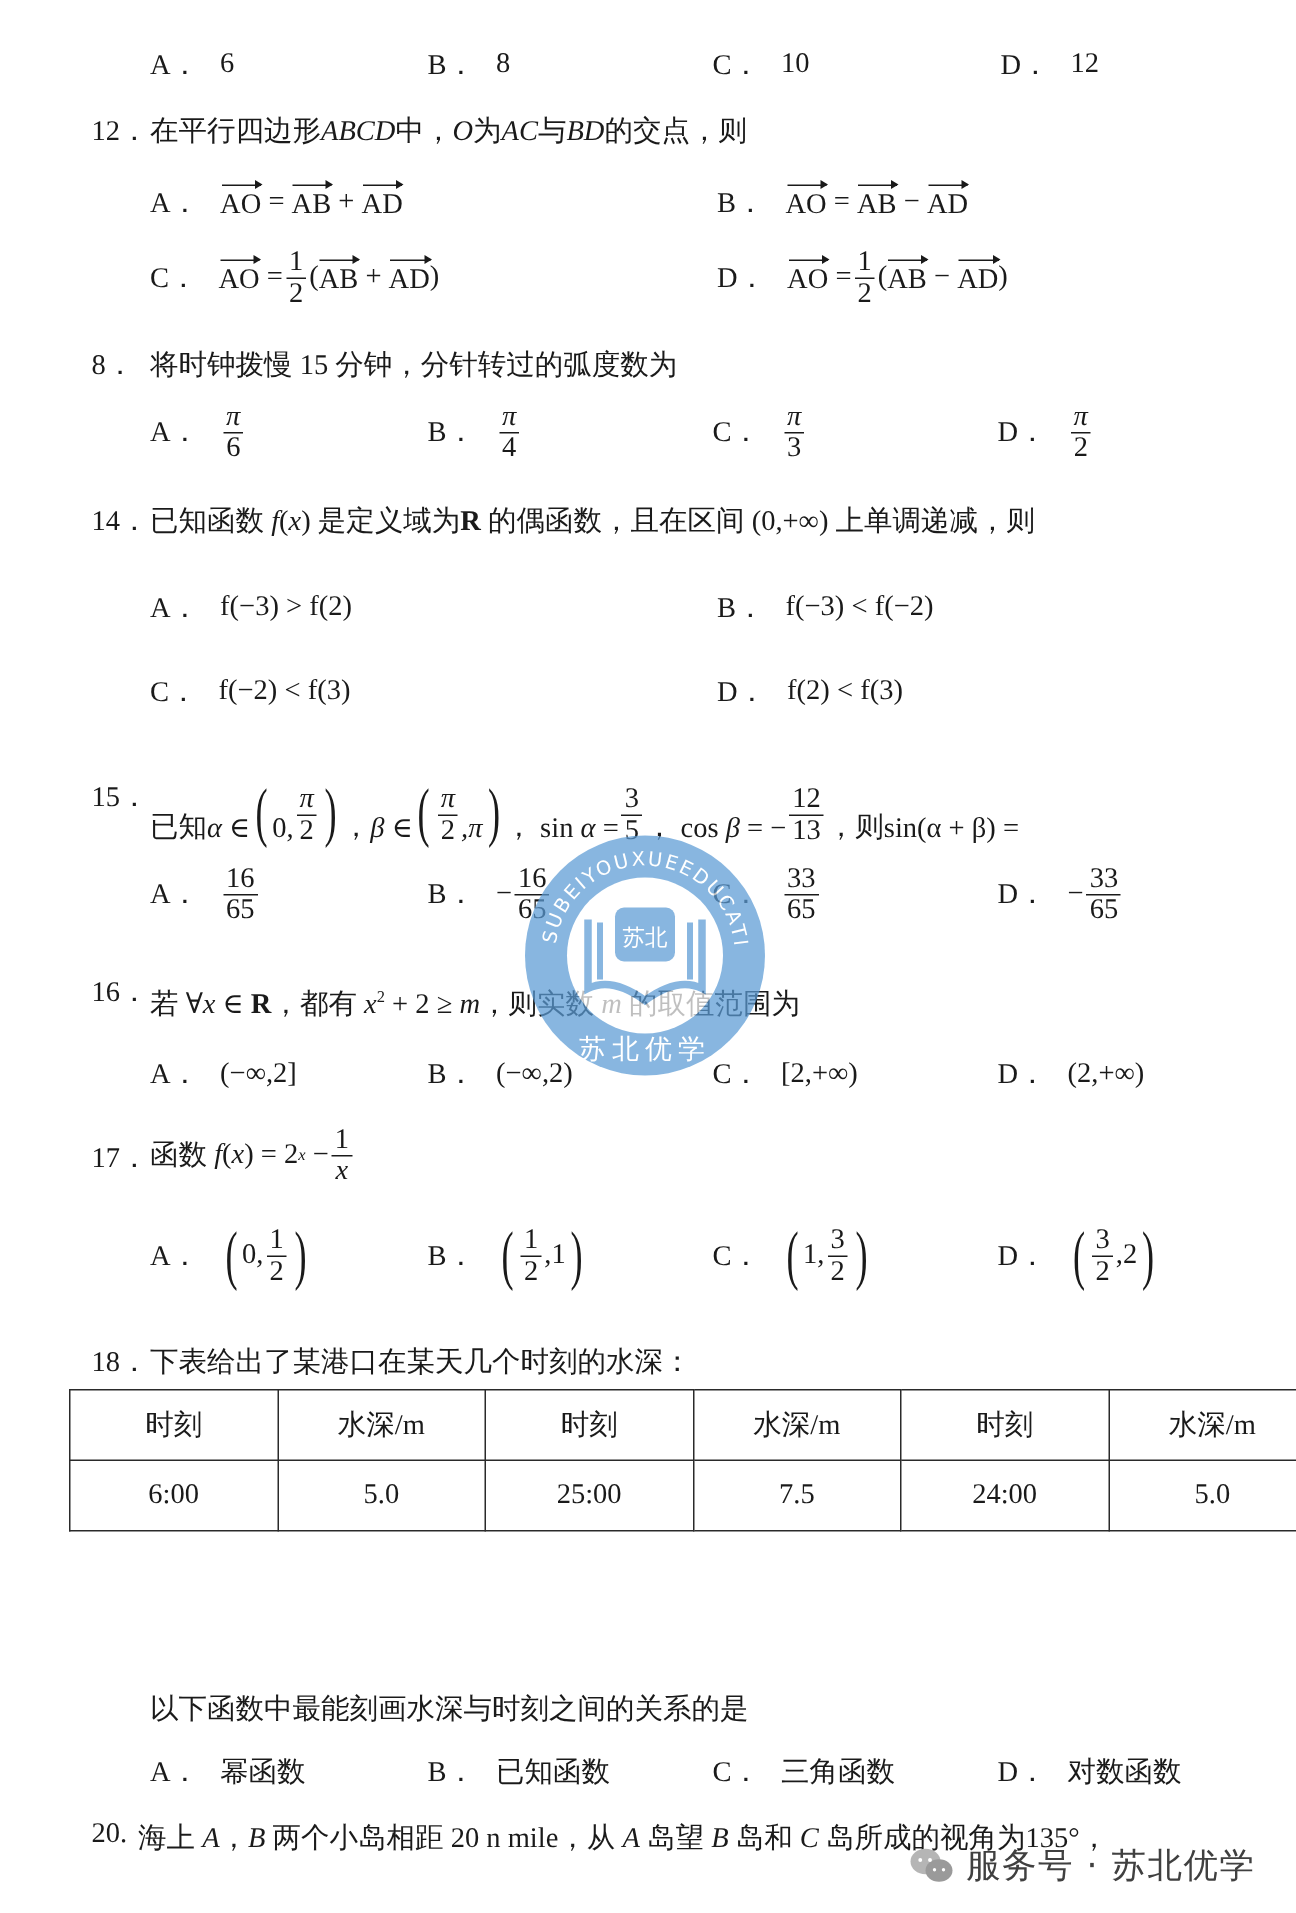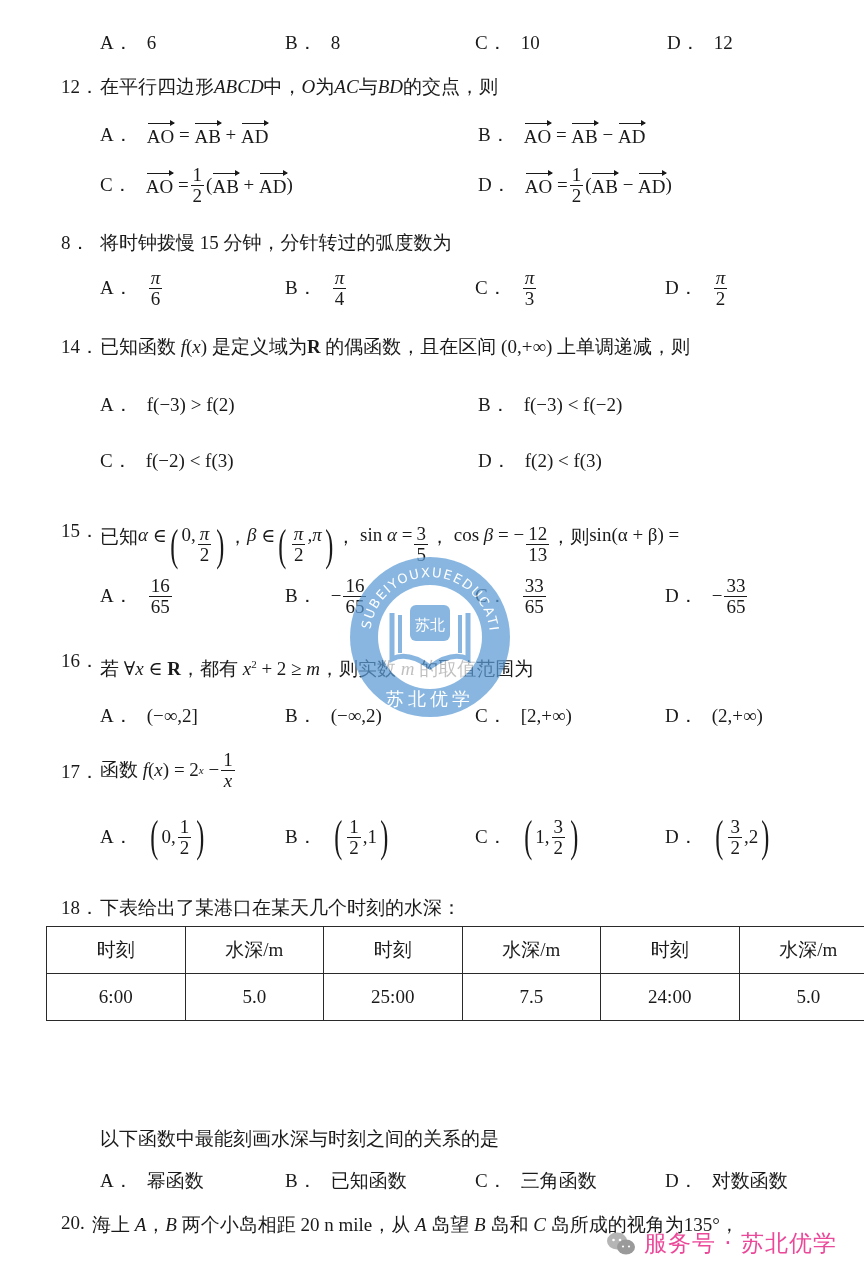--- a/index.html
+++ b/index.html
@@ -14,21 +14,21 @@
   .frac { display:inline-flex; flex-direction:column; align-items:center; vertical-align:middle; line-height:1.05; margin:0 2px; }
   .frac .num { border-bottom:1px solid #1a1a1a; padding:0 2px; }
   .frac .den { padding:0 2px; }
   .vec { display:inline-block; position:relative; padding-top:3px; }
   .vec::before { content:""; position:absolute; left:1px; right:0; top:0; border-top:1px solid #1a1a1a; }
   .vec::after { content:""; position:absolute; right:-1px; top:-3px; border-left:5px solid #1a1a1a; border-top:3px solid transparent; border-bottom:3px solid transparent; }
   .bigparen { font-size:44px; font-weight:100; line-height:1; transform:scaleX(0.55); display:inline-block; vertical-align:middle; }
   table.tide { position:absolute; left:46px; top:926px; width:832px; border-collapse:collapse; font-size:19px; }
   table.tide td { border:1.3px solid #2a2a2a; height:46px; text-align:center; padding:0; width:129px; }
   .watermark { position:absolute; left:348px; top:555px; width:165px; height:165px; opacity:0.72; }
-  .wechat { position:absolute; left:606px; top:1228px; display:flex; align-items:center; color:#ec4899; font-family:"DejaVu Sans", sans-serif; font-size:23px; letter-spacing:1px; }
+  .wechat { position:absolute; left:606px; top:1228px; display:flex; align-items:center; color:#404040; font-family:"DejaVu Sans", sans-serif; font-size:23px; letter-spacing:1px; }
 </style>
 </head>
 <body>
 
 <div>
   <div class="opt" style="left:100px;top:30px">
       <span class="lbl">A．</span>
       <span>6</span>
     </div>
   <div class="opt" style="left:285px;top:30px">
@@ -127,21 +127,21 @@
       <span>f(−2) &lt; f(3)</span>
     </div>
   <div class="opt" style="left:478px;top:448px">
       <span class="lbl">D．</span>
       <span>f(2) &lt; f(3)</span>
     </div>
 </div>
 
 <div>
   <span class="qnum" style="top:518px">15．</span>
-  <div class="stem" style="top:524px;display:flex;align-items:flex-start;height:56px">
+  <div class="stem" style="top:508px;display:flex;align-items:flex-end;height:56px">
     <span>已知</span><i class="m">α</i>&nbsp;<span>∈</span>
     <span class="bigparen">(</span><span>0,</span><span class="frac">
         <i class="num m">π</i>
         <span class="den">2</span>
       </span><span class="bigparen">)</span><span>，</span>
     <i class="m">β</i>&nbsp;<span>∈</span>
     <span class="bigparen">(</span><span class="frac">
         <i class="num m">π</i>
         <span class="den">2</span>
       </span><i class="m">,π</i><span class="bigparen">)</span><span>，</span>

